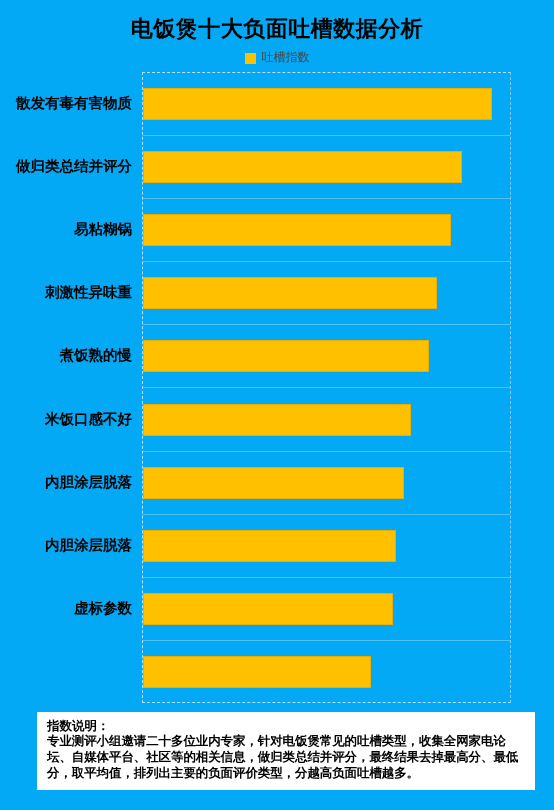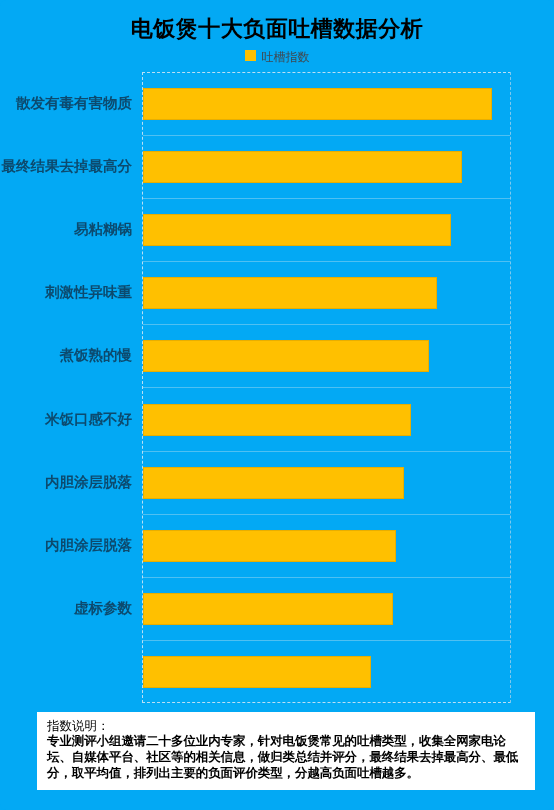--- a/index.html
+++ b/index.html
@@ -37,21 +37,21 @@
   }
 
   
   .legend {
     position: absolute;
     top: 50px;
     left: 0;
     width: 554px;
     display: flex;
     justify-content: center;
-    align-items: flex-start;
+    align-items: flex-end;
     gap: 6px;
   }
   .legend-swatch {
     width: 11px;
     height: 11px;
     background: #ffc000;
     display: inline-block;
   }
   .legend-label {
     font-size: 12px;
@@ -110,40 +110,40 @@
     width: 136px;
     height: 631px;
   }
   .cat-label {
     height: 63.1px;
     display: flex;
     align-items: center;
     justify-content: flex-end;
     font-size: 14.5px;
     font-weight: bold;
-    color: #0c4a6e;
+    color: #000000;
     padding-right: 4px;
     box-sizing: border-box;
     white-space: nowrap;
   }
 
   
   .footnote {
     position: absolute;
     left: 37px;
     top: 712px;
     width: 498px;
     height: 78px;
     background: #ffffff;
     box-sizing: border-box;
     padding: 6px 8px 6px 10px;
   }
   .footnote-title {
     font-size: 12.5px;
-    font-weight: normal;
+    font-weight: bold;
     color: #000000;
     line-height: 16px;
   }
   .footnote-body {
     font-size: 12.5px;
     font-weight: bold;
     color: #000000;
     line-height: 16px;
     letter-spacing: -0.1px;
     font-family: Liberation Mono, monospace;
@@ -156,21 +156,21 @@
 
   <div class="chart-title">电饭煲十大负面吐槽数据分析</div>
 
   <div class="legend">
     <span class="legend-swatch" style="background: rgb(255, 192, 0);"></span>
     <span class="legend-label">吐槽指数</span>
   </div>
 
   <div class="cat-labels">
     <div class="cat-label">散发有毒有害物质</div>
-    <div class="cat-label">最终结果去掉最高分</div>
+    <div class="cat-label">做归类总结并评分</div>
     <div class="cat-label">易粘糊锅</div>
     <div class="cat-label">刺激性异味重</div>
     <div class="cat-label">煮饭熟的慢</div>
     <div class="cat-label">米饭口感不好</div>
     <div class="cat-label">内胆涂层脱落</div>
     <div class="cat-label">内胆涂层脱落</div>
     <div class="cat-label">虚标参数</div>
   </div>
 
   <div class="plot-area">

